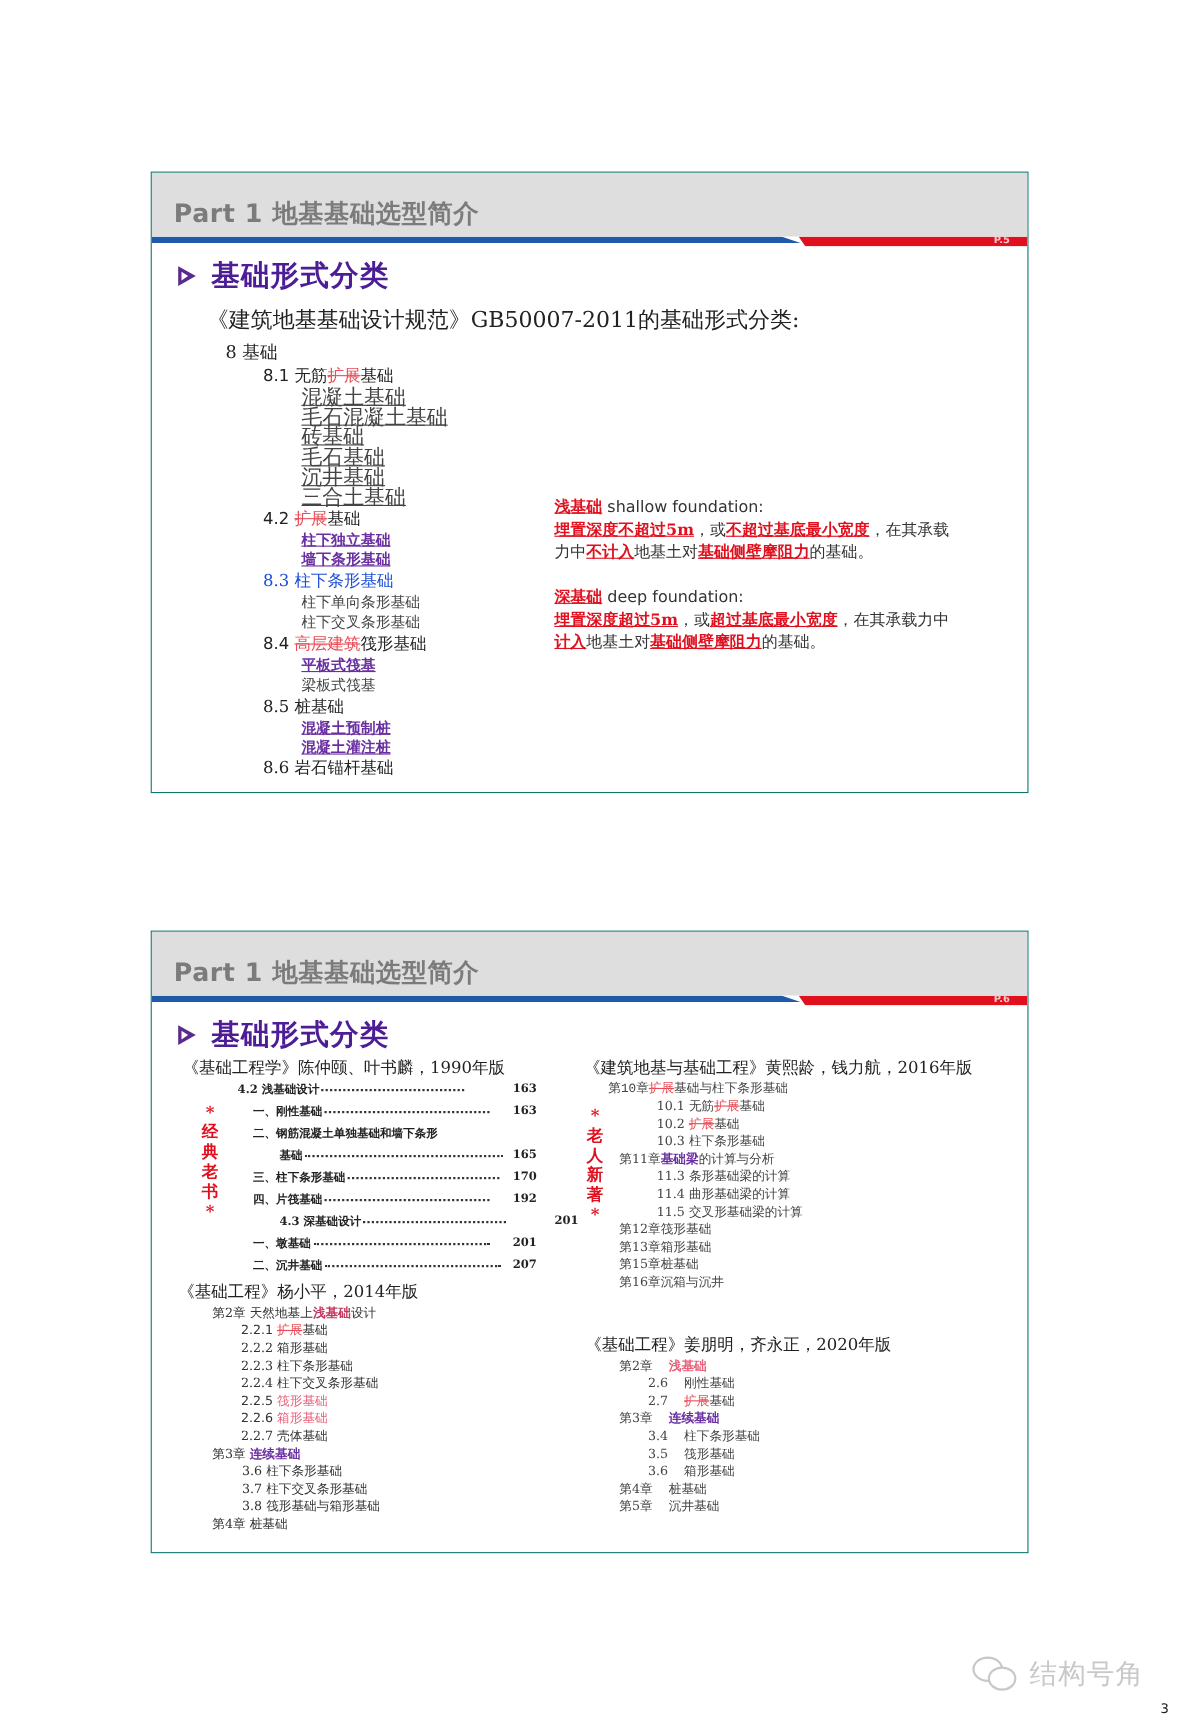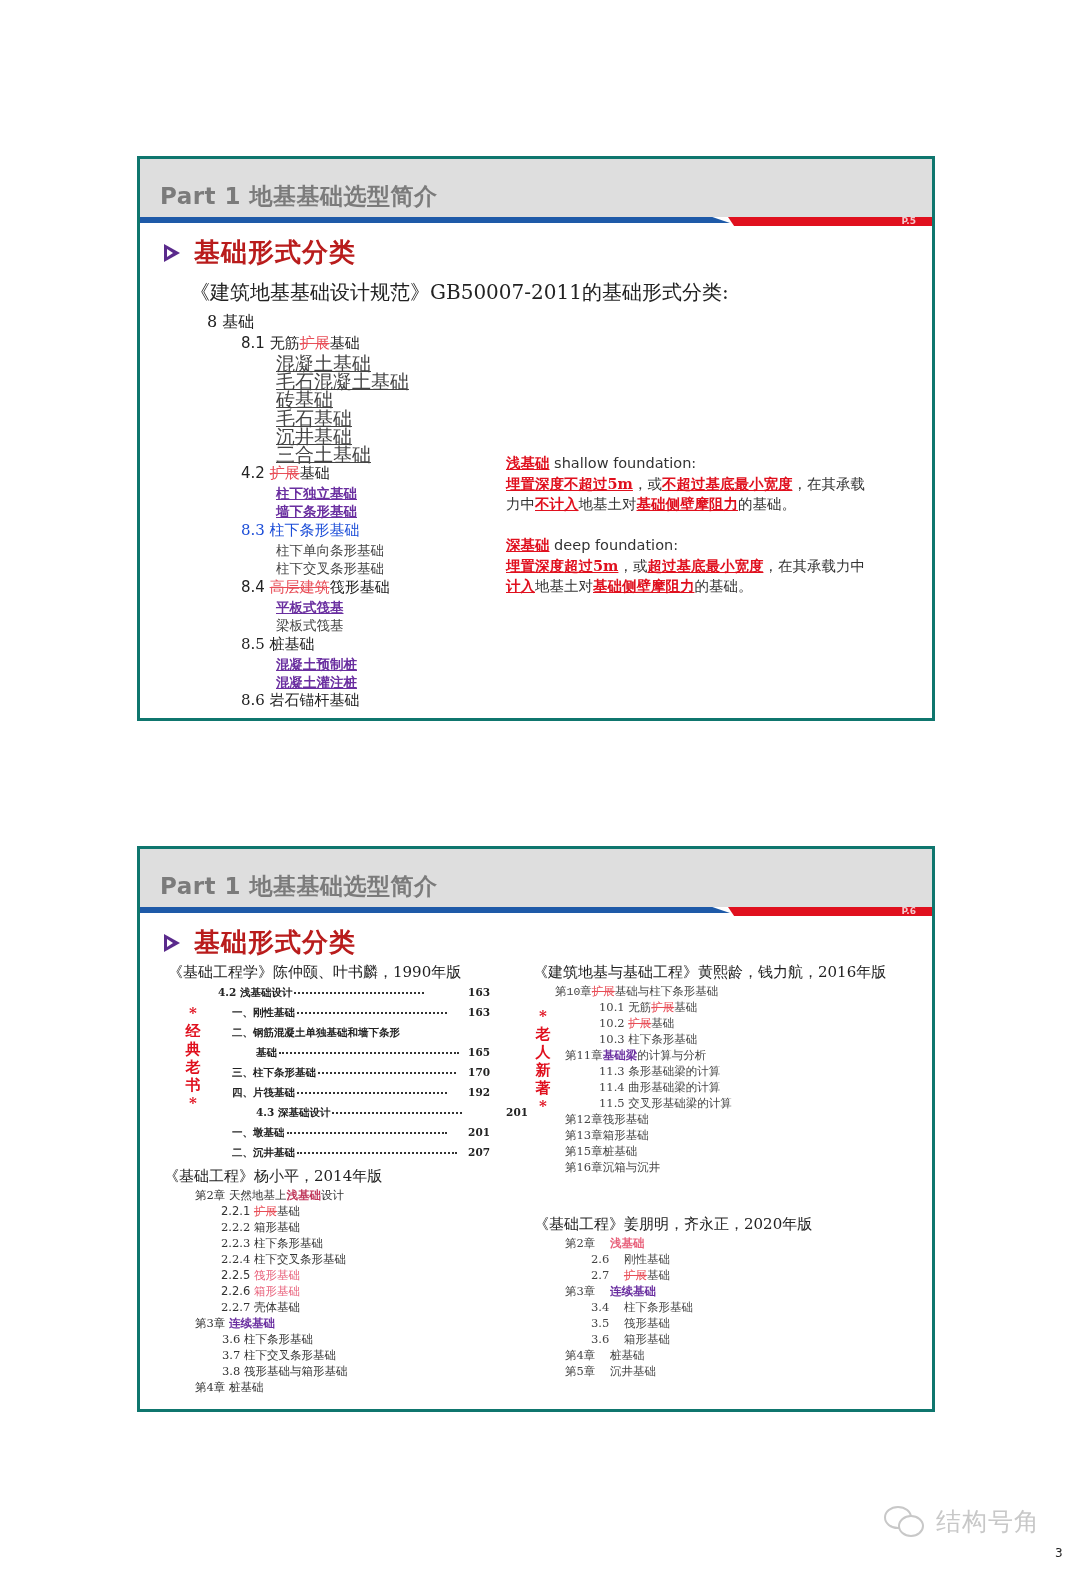--- a/index.html
+++ b/index.html
@@ -3,21 +3,21 @@
 <meta charset="utf-8">
 <style>
   html, body { margin: 0; padding: 0; }
   body {
     width: 1080px; height: 1577px; background: #ffffff; position: relative;
     font-family: "DejaVu Serif", "Liberation Serif", serif; color: #333;
     overflow: hidden;
   }
   .slide {
     position: absolute; left: 137px; width: 798px; background: #fff;
-    border: 3px solid #0f766e; box-sizing: border-box; overflow: hidden;
+    border: 1px solid #0f766e; box-sizing: border-box; overflow: hidden;
   }
   .slide-1 { top: 156px; height: 565px; }
   .slide-2 { top: 846px; height: 566px; }
   .slide-header {
     position: absolute; left: 0; top: 0; width: 100%; height: 58px; background: #dedede;
   }
   .slide-title {
     position: absolute; left: 20px; top: 22px; font-family: "DejaVu Sans", "Liberation Sans", sans-serif;
     font-weight: bold; font-size: 23px; color: #7b7b7b; letter-spacing: 0.5px;
   }
@@ -42,21 +42,21 @@
   .arrow-icon {
     width: 0; height: 0; border-top: 9px solid transparent; border-bottom: 9px solid transparent;
     border-left: 16px solid #5a2a8c; position: relative;
   }
   .arrow-icon::after {
     content: ""; position: absolute; left: -13px; top: -4px; width: 0; height: 0;
     border-top: 4px solid transparent; border-bottom: 4px solid transparent; border-left: 6px solid #fff;
   }
   .section-title {
     font-family: "DejaVu Sans", "Liberation Sans", sans-serif; font-weight: bold; font-size: 26px;
-    color: #b91c1c; letter-spacing: 1px;
+    color: #4c1d95; letter-spacing: 1px;
   }
   .abs { position: absolute; white-space: nowrap; }
   .strike { color: #e84d57; text-decoration: line-through; text-decoration-color: #e84d57; }
   .purple-u { color: #6a2fa0; text-decoration: underline; font-weight: bold; }
   .red-u { color: #e0101e; text-decoration: underline; font-weight: bold; }
   .pink { color: #e8607a; }
   .purple { color: #6a2fa0; font-weight: bold; }
   .sans { font-family: "DejaVu Sans", "Liberation Sans", sans-serif; }
   .list-line { position: absolute; white-space: nowrap; }
   .toc-line { position: absolute; white-space: nowrap; font-size: 10.5px; font-weight: bold; color: #222; }

